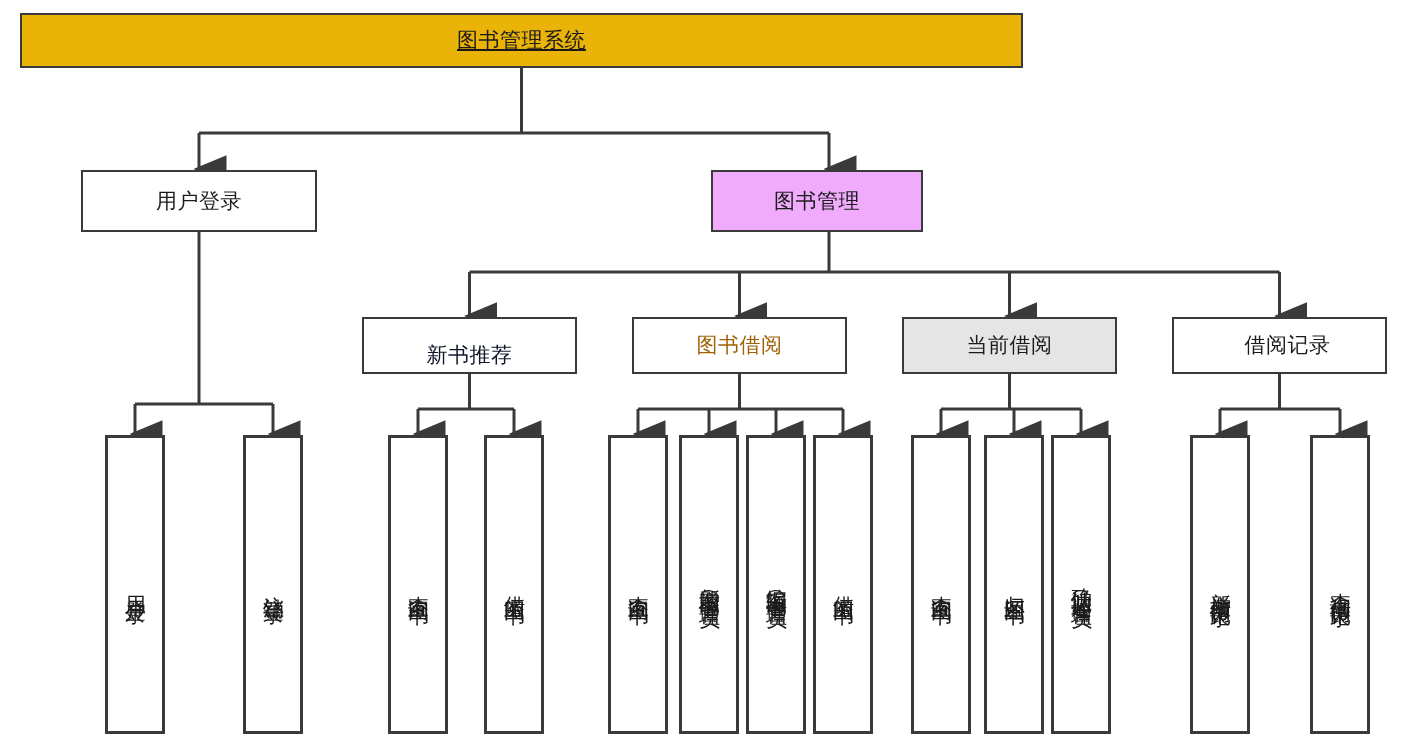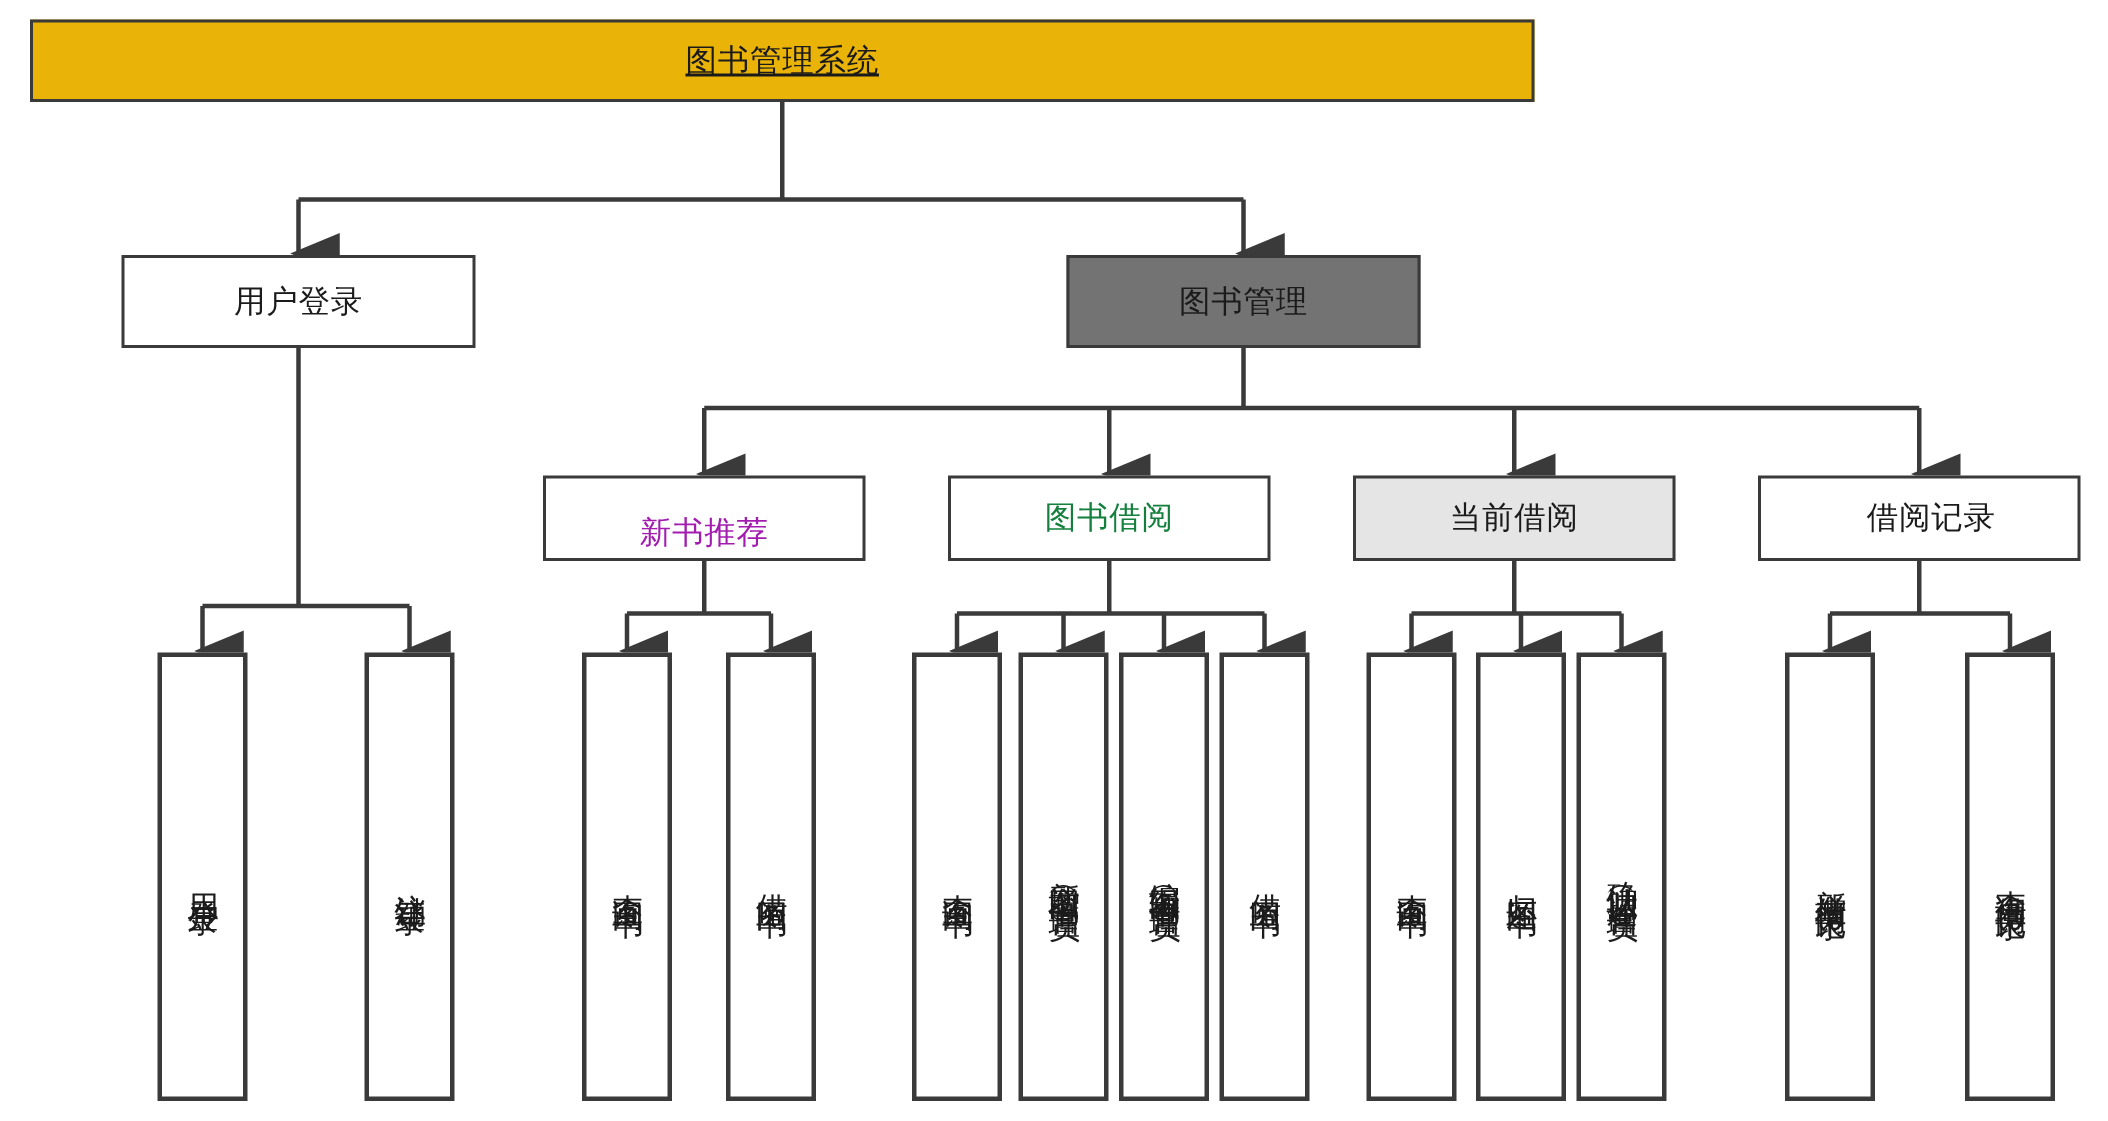--- a/index.html
+++ b/index.html
@@ -68,28 +68,28 @@
       </g>
   </svg>
 
   <div id="nodes-layer">
       <div class="node-box" style="left: 20px; top: 13px; width: 1003px; height: 55px; border-color: rgb(58, 58, 58); background: #eab308; text-decoration: underline;">
         <span class="node-label" style="color: rgb(27, 27, 27);">图书管理系统</span>
       </div>
       <div class="node-box" style="left: 81px; top: 170px; width: 236px; height: 62px; border-color: rgb(58, 58, 58); background: rgb(255, 255, 255);">
         <span class="node-label" style="color: rgb(27, 27, 27);">用户登录</span>
       </div>
-      <div class="node-box" style="left: 711px; top: 170px; width: 236px; height: 62px; border-color: rgb(58, 58, 58); background: #737373;">
+      <div class="node-box" style="left: 711px; top: 170px; width: 212px; height: 62px; border-color: rgb(58, 58, 58); background: #f0abfc;">
         <span class="node-label" style="color: rgb(27, 27, 27);">图书管理</span>
       </div>
       <div class="node-box" style="left: 362px; top: 317px; width: 215px; height: 57px; border-color: rgb(58, 58, 58); background: rgb(255, 255, 255);">
-        <span class="node-label" style="color: #a21caf; margin-top: 19px;">新书推荐</span>
+        <span class="node-label" style="color: #0f172a; margin-top: 19px;">新书推荐</span>
       </div>
       <div class="node-box" style="left: 632px; top: 317px; width: 215px; height: 57px; border-color: rgb(58, 58, 58); background: rgb(255, 255, 255);">
-        <span class="node-label" style="color: #15803d;">图书借阅</span>
+        <span class="node-label" style="color: #a16207;">图书借阅</span>
       </div>
       <div class="node-box" style="left: 902px; top: 317px; width: 215px; height: 57px; border-color: rgb(58, 58, 58); background: #e5e5e5;">
         <span class="node-label" style="color: rgb(27, 27, 27);">当前借阅</span>
       </div>
       <div class="node-box" style="left: 1172px; top: 317px; width: 215px; height: 57px; border-color: rgb(58, 58, 58); background: rgb(255, 255, 255); padding-left: 16px;">
         <span class="node-label" style="color: rgb(27, 27, 27);">借阅记录</span>
       </div>
       <div class="node-box leaf" style="left: 105px; top: 435px; width: 60px; height: 299px; border-color: rgb(58, 58, 58); background: rgb(255, 255, 255);">
         <span class="node-label" style="color: rgb(27, 27, 27);">用户登录</span>
       </div>

